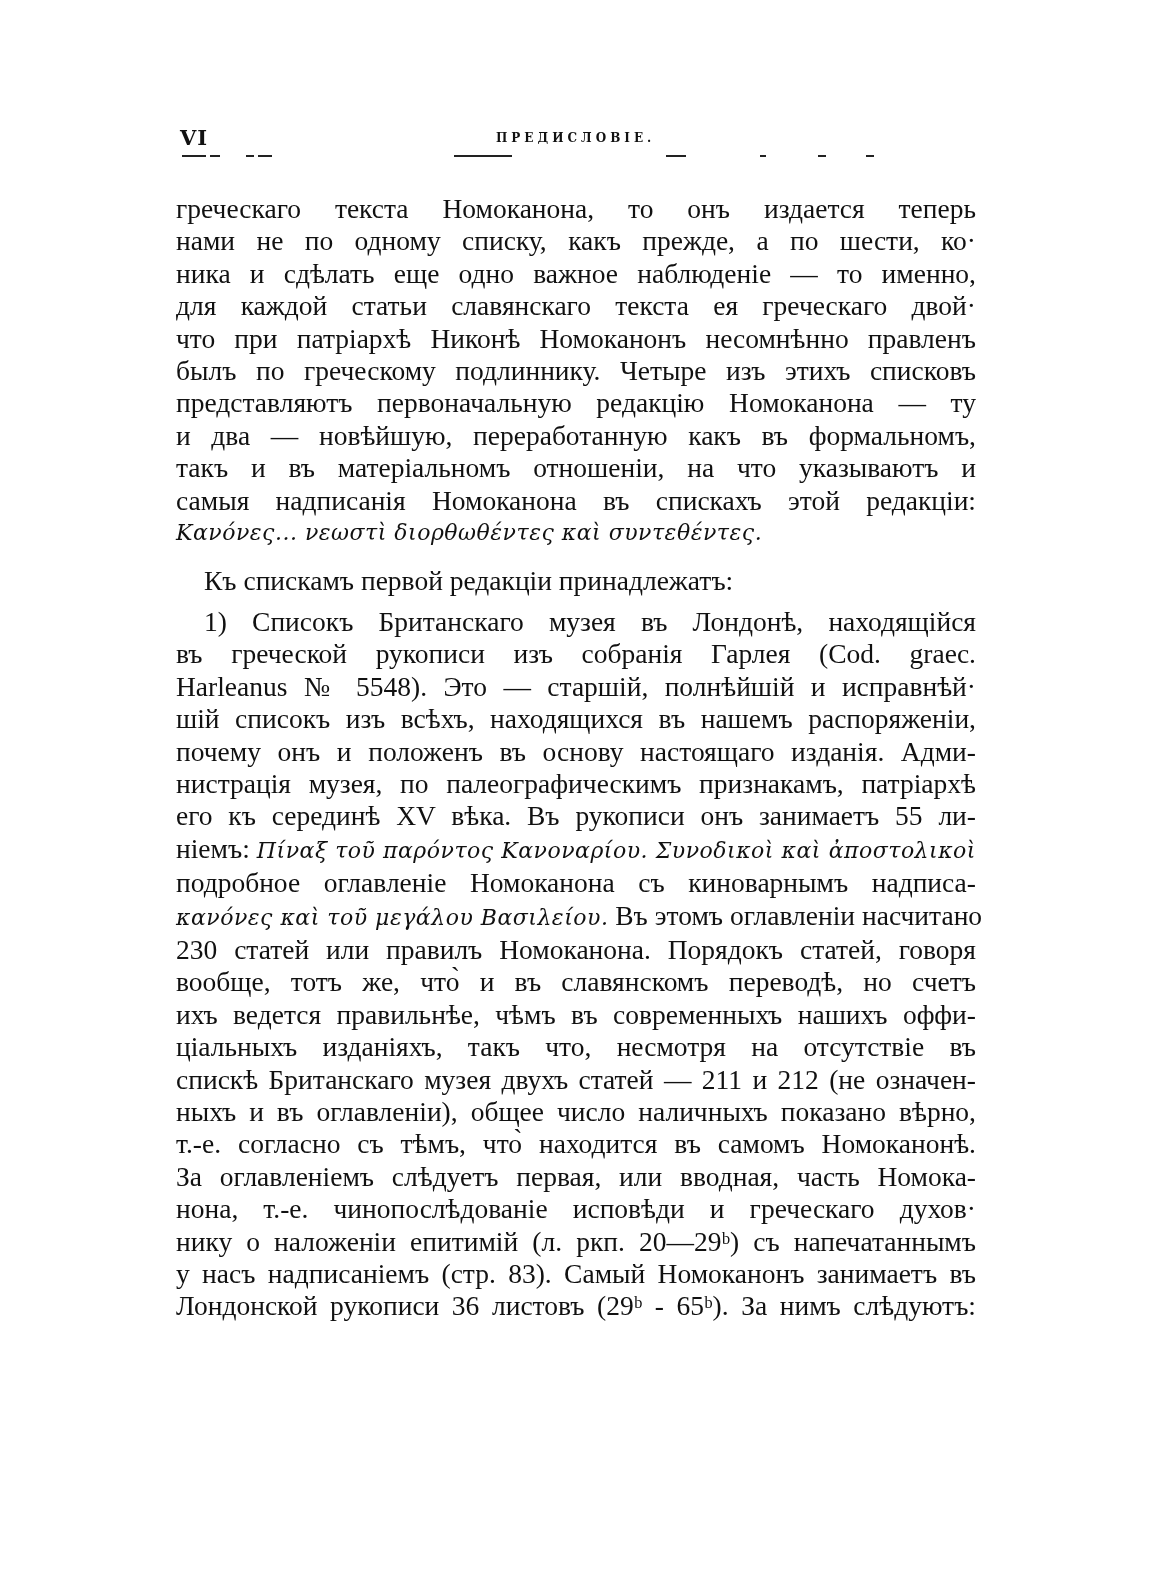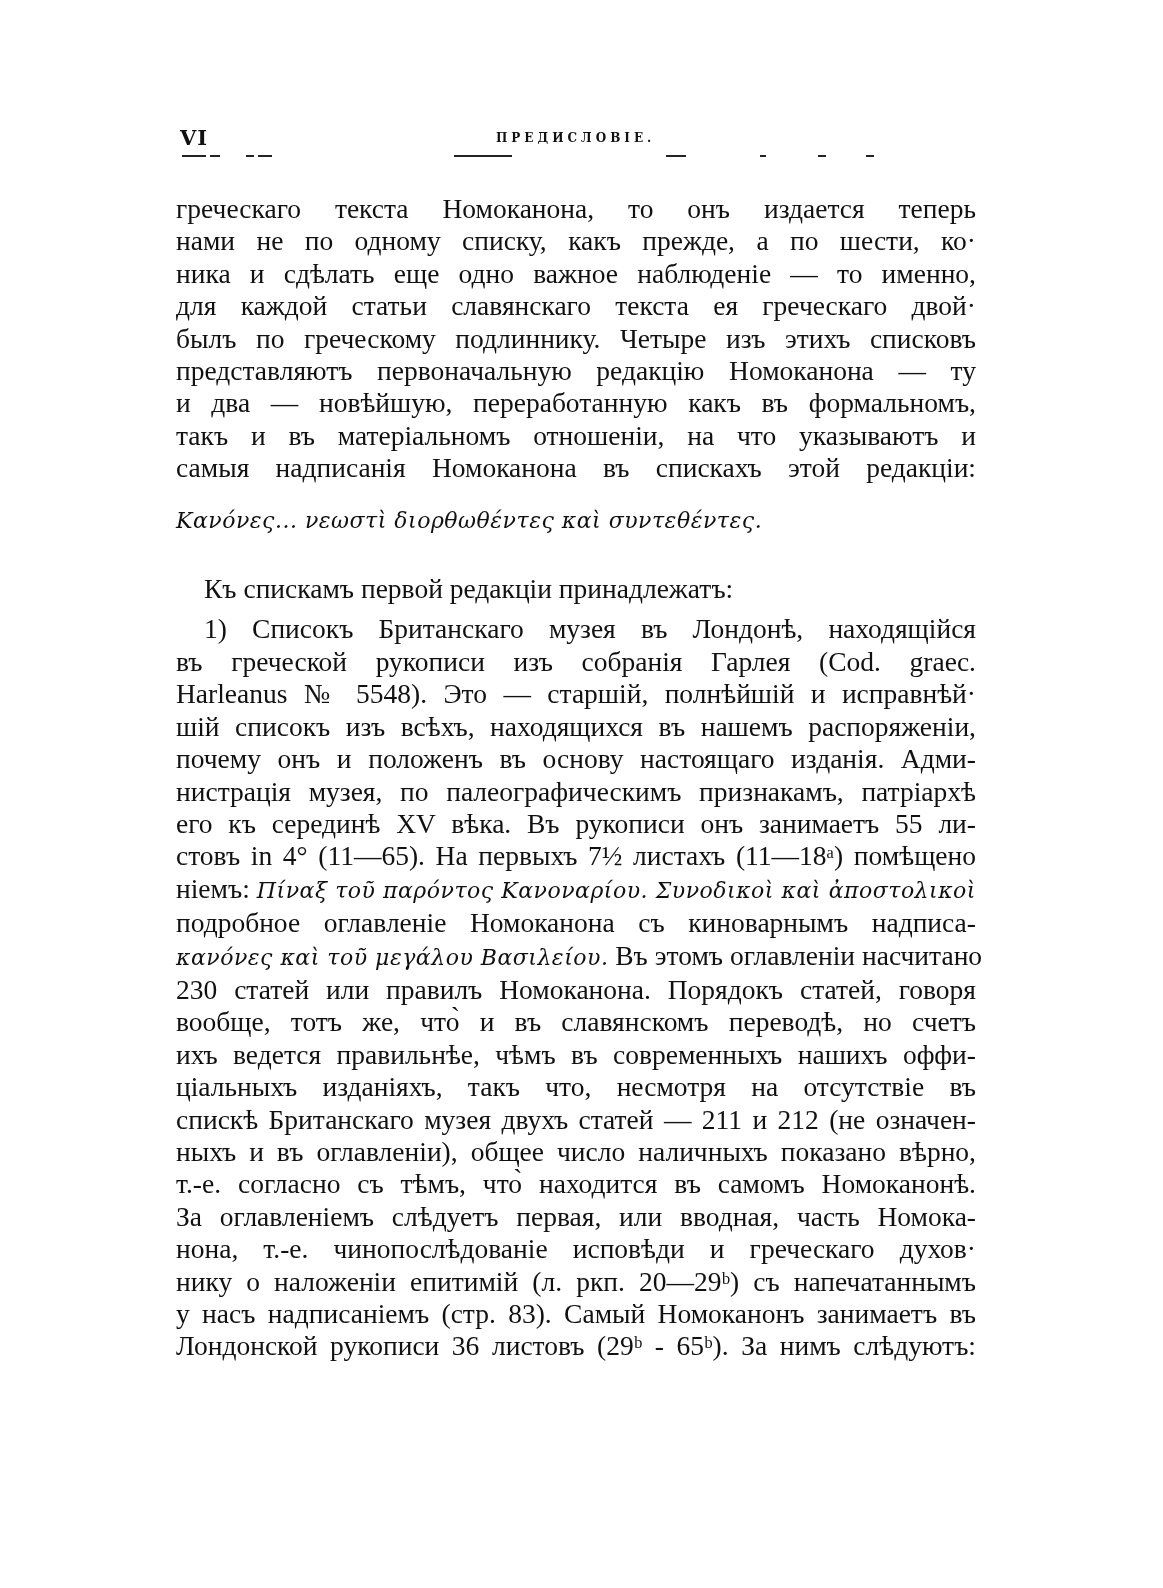--- a/index.html
+++ b/index.html
@@ -60,21 +60,20 @@
       text-align: justify;
     }
     .line {
       display: block;
       white-space: nowrap;
       text-align-last: justify;
       text-align: justify;
     }
     .line.last {
       text-align-last: left;
-      margin-top: 20px;
     }
     .greek {
       font-style: italic;
       font-family: "DejaVu Serif", serif;
       font-size: 22px;
       letter-spacing: 0.5px;
     }
     .para-gap {
       height: 16px;
     }
@@ -103,20 +102,21 @@
     <span style="left:690px;width:8px;"></span>
   </div>
 
   <div class="body-text">
 
     <div>
       <span class="line">греческаго текста Номоканона, то онъ издается теперь</span>
       <span class="line">нами не по одному списку, какъ прежде, а по шести, ко·</span>
       <span class="line">ника и сдѣлать еще одно важное наблюденіе — то именно,</span>
       <span class="line">для каждой статьи славянскаго текста ея греческаго двой·</span>
+      <span class="line">что при патріархѣ Никонѣ Номоканонъ несомнѣнно правленъ</span>
       <span class="line">былъ по греческому подлиннику. Четыре изъ этихъ списковъ</span>
       <span class="line">представляютъ первоначальную редакцію Номоканона — ту</span>
       <span class="line">и два — новѣйшую, переработанную какъ въ формальномъ,</span>
       <span class="line">такъ и въ матеріальномъ отношеніи, на что указываютъ и</span>
       <span class="line">самыя надписанія Номоканона въ спискахъ этой редакціи:</span>
       <span class="line last greek">Κανόνες... νεωστὶ διορθωθέντες καὶ συντεθέντες.</span>
     </div>
 
     <div class="para-gap"></div>
 
@@ -127,21 +127,20 @@
     <div class="para-gap" style="height:8px"></div>
 
     <div>
       <span class="line indent">1) Списокъ Британскаго музея въ Лондонѣ, находящійся</span>
       <span class="line">въ греческой рукописи изъ собранія Гарлея (Cod. graec.</span>
       <span class="line">Harleanus № 5548). Это — старшій, полнѣйшій и исправнѣй·</span>
       <span class="line">шій списокъ изъ всѣхъ, находящихся въ нашемъ распоряженіи,</span>
       <span class="line">почему онъ и положенъ въ основу настоящаго изданія. Адми-</span>
       <span class="line">нистрація музея, по палеографическимъ признакамъ, патріархѣ</span>
       <span class="line">его къ серединѣ XV вѣка. Въ рукописи онъ занимаетъ 55 ли-</span>
-      <span class="line">стовъ in 4° (11—65). На первыхъ 7½ листахъ (11—18ᵃ) помѣщено</span>
       <span class="line"><span>ніемъ: </span><span class="greek">Πίναξ τοῦ παρόντος Κανοναρίου. Συνοδικοὶ καὶ ἀποστολικοὶ</span></span>
       <span class="line">подробное оглавленіе Номоканона съ киноварнымъ надписа-</span>
       <span class="line"><span class="greek">κανόνες καὶ τοῦ μεγάλου Βασιλείου.</span><span> Въ этомъ оглавленіи насчитано</span></span>
       <span class="line">230 статей или правилъ Номоканона. Порядокъ статей, говоря</span>
       <span class="line">вообще, тотъ же, что̀ и въ славянскомъ переводѣ, но счетъ</span>
       <span class="line">ихъ ведется правильнѣе, чѣмъ въ современныхъ нашихъ оффи-</span>
       <span class="line">ціальныхъ изданіяхъ, такъ что, несмотря на отсутствіе въ</span>
       <span class="line">спискѣ Британскаго музея двухъ статей — 211 и 212 (не означен-</span>
       <span class="line">ныхъ и въ оглавленіи), общее число наличныхъ показано вѣрно,</span>
       <span class="line">т.-е. согласно съ тѣмъ, что̀ находится въ самомъ Номоканонѣ.</span>

